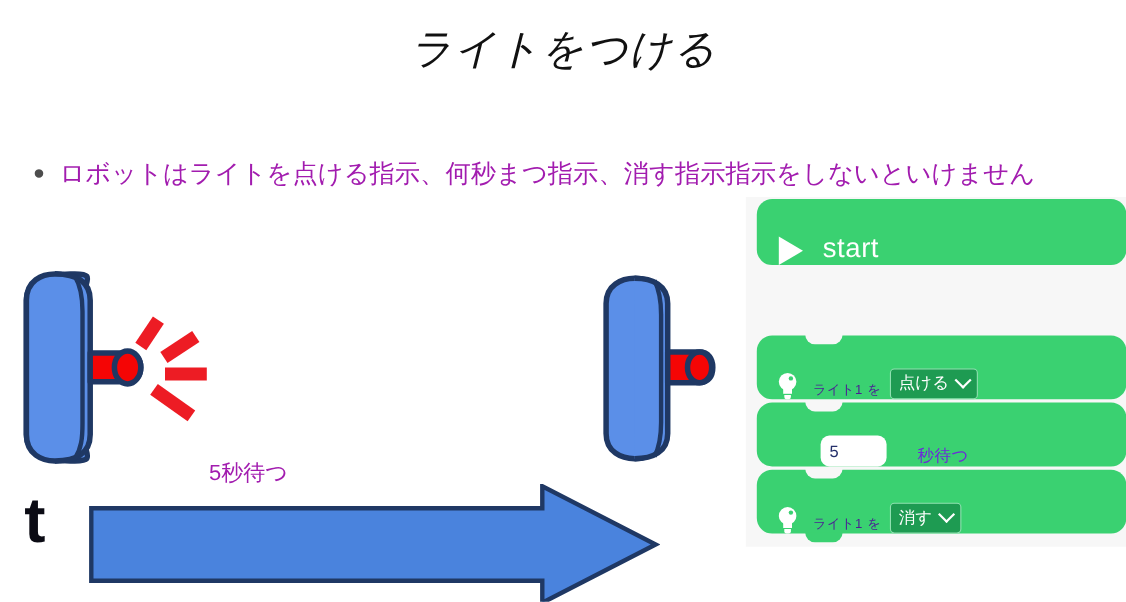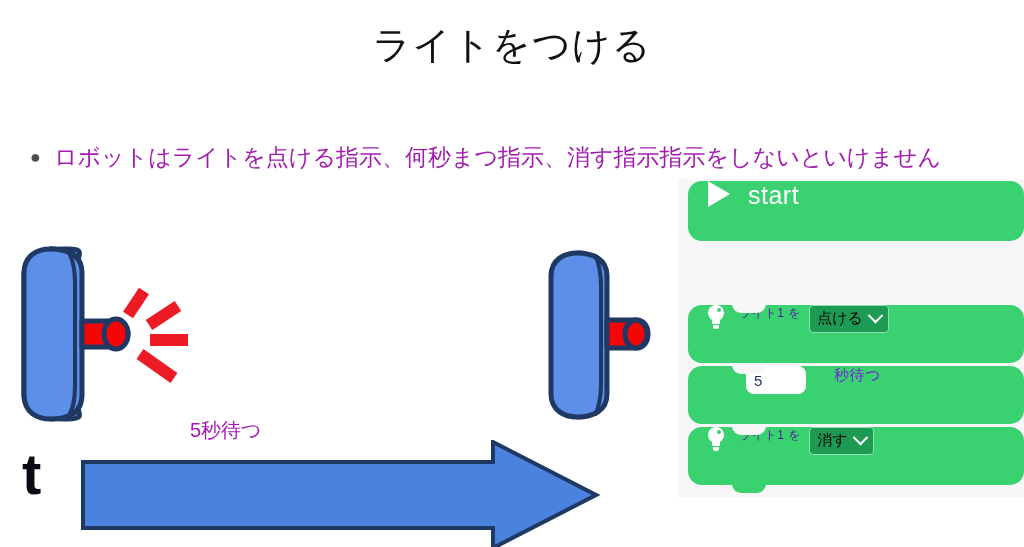--- a/index.html
+++ b/index.html
@@ -22,20 +22,21 @@
     left: 0;
     top: 22px;
     width: 1024px;
     text-align: center;
     font-size: 38px;
     line-height: 46px;
     font-weight: 400;
     letter-spacing: 1px;
     color: #111111;
     white-space: nowrap;
+    font-style: italic;
   }
 
   
   #bullet-block {
     position: absolute;
     left: 22px;
     top: 138px;
     width: 1002px;
     display: flex;
     align-items: flex-start;
@@ -101,21 +102,21 @@
     overflow: hidden;
   }
   .blk {
     position: absolute;
     left: 10px;
     width: 336px;
     background: #3ad171;
     border-radius: 14px;
     box-sizing: border-box;
     display: flex;
-    align-items: flex-start;
+    align-items: flex-end;
   }
   
   .blk .notch-top {
     position: absolute;
     left: 44px;
     top: -1px;
     width: 34px;
     height: 9px;
     background: #f7f7f7;
     border-radius: 0 0 17px 17px;
@@ -230,21 +231,21 @@
     font-size: 12px;
     letter-spacing: 0.5px;
     white-space: nowrap;
   }
   .dropdown {
     margin-left: 8px;
     background: #1e9b52;
     border: 1px solid #8fe0b0;
     border-radius: 4px;
     padding: 3px 7px 4px 7px;
-    color: #000000;
+    color: #ffffff;
     font-size: 15px;
     display: flex;
     align-items: center;
     white-space: nowrap;
   }
   .dropdown .chev {
     margin-left: 7px;
     width: 9px;
     height: 9px;
     border-right: 2px solid #ffffff;

